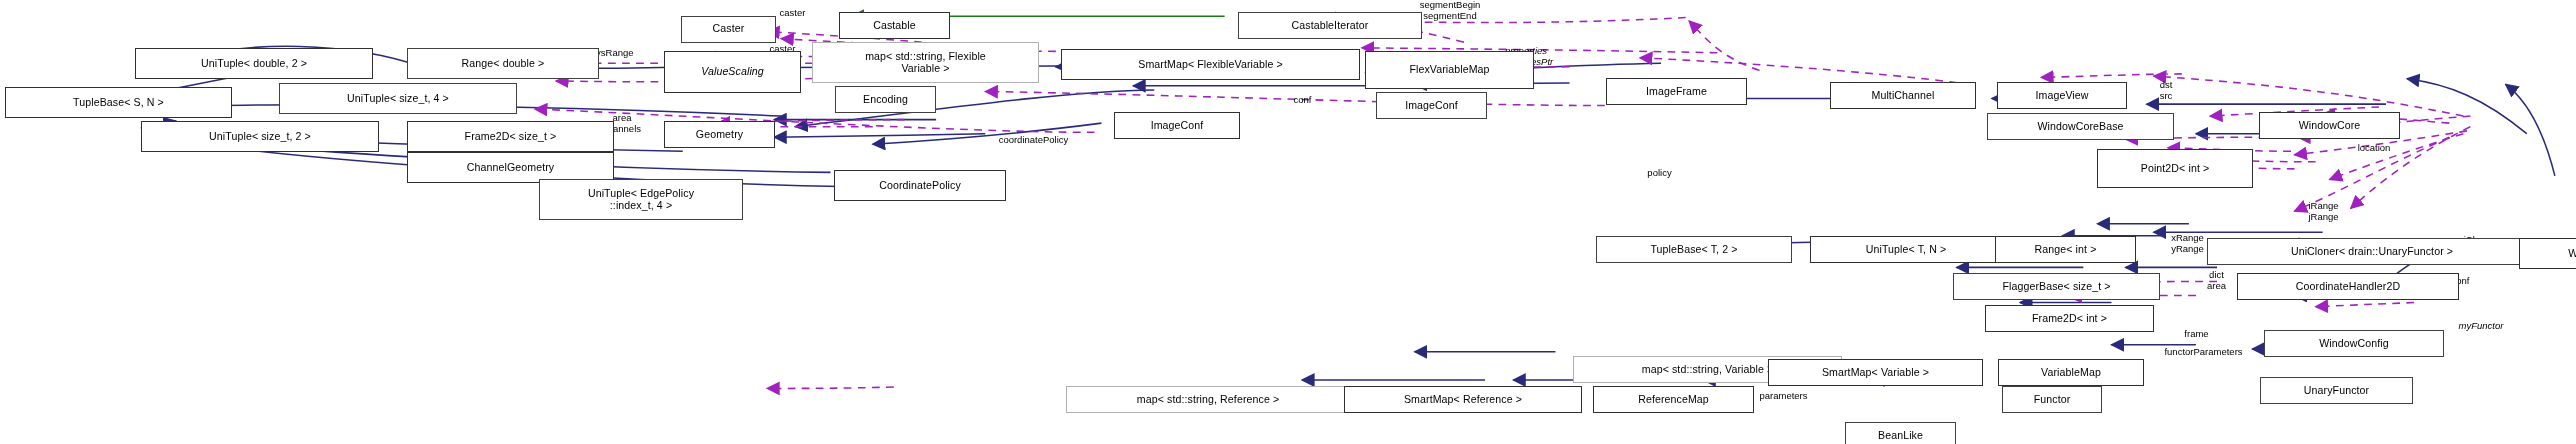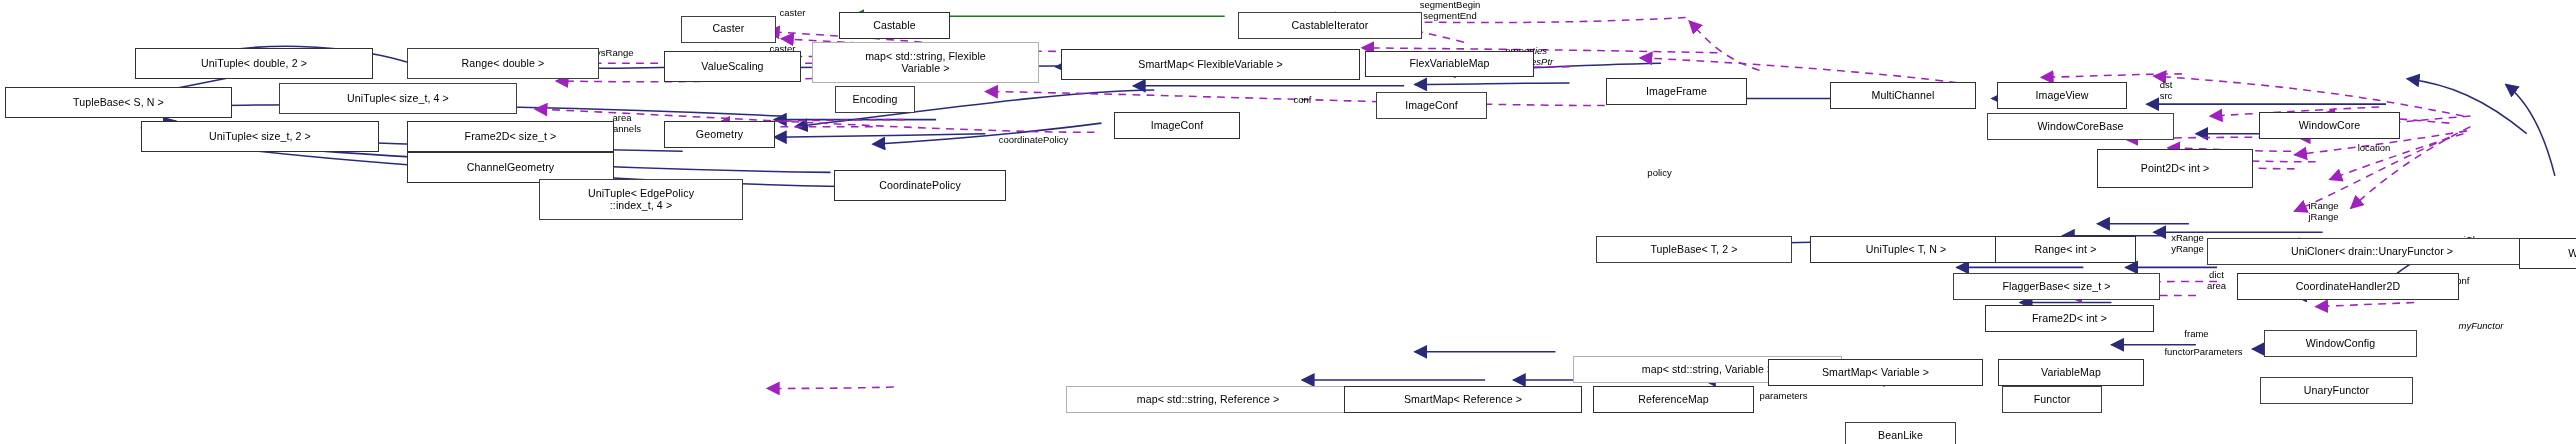--- a/index.html
+++ b/index.html
@@ -161,46 +161,46 @@
       <div class="node thick" style="left: 5px; top: 87px; width: 227px; height: 31px;">TupleBase&lt; S, N &gt;</div>
       <div class="node thick" style="left: 135px; top: 48px; width: 238px; height: 31px;">UniTuple&lt; double, 2 &gt;</div>
       <div class="node" style="left: 279px; top: 83px; width: 238px; height: 31px;">UniTuple&lt; size_t, 4 &gt;</div>
       <div class="node thick" style="left: 141px; top: 121px; width: 238px; height: 31px;">UniTuple&lt; size_t, 2 &gt;</div>
       <div class="node" style="left: 407px; top: 48px; width: 192px; height: 31px;">Range&lt; double &gt;</div>
       <div class="node thick" style="left: 407px; top: 121px; width: 207px; height: 31px;">Frame2D&lt; size_t &gt;</div>
       <div class="node thick" style="left: 407px; top: 152px; width: 207px; height: 31px;">ChannelGeometry</div>
       <div class="node" style="left: 539px; top: 179px; width: 204px; height: 41px;">UniTuple&lt; EdgePolicy
 ::index_t, 4 &gt;</div>
       <div class="node" style="left: 681px; top: 15.5px; width: 95px; height: 27px;">Caster</div>
-      <div class="node thick" style="left: 664px; top: 51px; width: 137px; height: 31px;">ValueScaling</div>
+      <div class="node thick" style="left: 664px; top: 51px; width: 137px; height: 42px; font-style: italic;">ValueScaling</div>
       <div class="node thick" style="left: 664px; top: 121px; width: 111px; height: 27px;">Geometry</div>
-      <div class="node" style="left: 835px; top: 86px; width: 80px; height: 27px;">Encoding</div>
+      <div class="node" style="left: 835px; top: 86px; width: 101px; height: 27px;">Encoding</div>
       <div class="node thick" style="left: 839px; top: 12px; width: 111px; height: 27px;">Castable</div>
       <div class="node grey" style="left: 812px; top: 42px; width: 227px; height: 41px;">map&lt; std::string, Flexible
 Variable &gt;</div>
       <div class="node thick" style="left: 834px; top: 170px; width: 172px; height: 31px;">CoordinatePolicy</div>
       <div class="node thick" style="left: 1114px; top: 112px; width: 126px; height: 27px;">ImageConf</div>
       <div class="node thick" style="left: 1061px; top: 49px; width: 299px; height: 31px;">SmartMap&lt; FlexibleVariable &gt;</div>
       <div class="node" style="left: 1238px; top: 12px; width: 184px; height: 27px;">CastableIterator</div>
       <div class="node" style="left: 1376px; top: 92px; width: 111px; height: 27px;">ImageConf</div>
-      <div class="node thick" style="left: 1365px; top: 51px; width: 169px; height: 26px;">FlexVariableMap</div>
+      <div class="node thick" style="left: 1365px; top: 51px; width: 169px; height: 38px;">FlexVariableMap</div>
       <div class="node thick" style="left: 1606px; top: 78px; width: 141px; height: 27px;">ImageFrame</div>
       <div class="node thick" style="left: 1830px; top: 82px; width: 146px; height: 27px;">MultiChannel</div>
       <div class="node thick" style="left: 1997px; top: 82px; width: 130px; height: 27px;">ImageView</div>
       <div class="node" style="left: 1987px; top: 113px; width: 187px; height: 27px;">WindowCoreBase</div>
       <div class="node thick" style="left: 2259px; top: 112px; width: 141px; height: 27px;">WindowCore</div>
       <div class="node thick" style="left: 2097px; top: 149px; width: 156px; height: 39px;">Point2D&lt; int &gt;</div>
       <div class="node" style="left: 1596px; top: 236px; width: 196px; height: 27px;">TupleBase&lt; T, 2 &gt;</div>
       <div class="node thick" style="left: 1810px; top: 236px; width: 192px; height: 27px;">UniTuple&lt; T, N &gt;</div>
       <div class="node thick" style="left: 1995px; top: 236px; width: 141px; height: 27px;">Range&lt; int &gt;</div>
       <div class="node" style="left: 1953px; top: 273px; width: 207px; height: 27px;">FlaggerBase&lt; size_t &gt;</div>
       <div class="node thick" style="left: 1985px; top: 305px; width: 169px; height: 27px;">Frame2D&lt; int &gt;</div>
       <div class="node" style="left: 2207px; top: 238px; width: 330px; height: 27px;">UniCloner&lt; drain::UnaryFunctor &gt;</div>
       <div class="node thick" style="left: 2237px; top: 273px; width: 222px; height: 27px;">CoordinateHandler2D</div>
-      <div class="node" style="left: 2264px; top: 330px; width: 153px; height: 27px;">WindowConfig</div>
+      <div class="node" style="left: 2264px; top: 330px; width: 180px; height: 27px;">WindowConfig</div>
       <div class="node thick" style="left: 2519px; top: 238px; width: 177px; height: 31px;">Window&lt; C, R &gt;</div>
       <div class="node grey" style="left: 1573px; top: 356px; width: 269px; height: 27px;">map&lt; std::string, Variable &gt;</div>
       <div class="node thick" style="left: 1768px; top: 359px; width: 215px; height: 27px;">SmartMap&lt; Variable &gt;</div>
       <div class="node thick" style="left: 1998px; top: 359px; width: 146px; height: 27px;">VariableMap</div>
       <div class="node" style="left: 2260px; top: 377px; width: 153px; height: 27px;">UnaryFunctor</div>
       <div class="node grey" style="left: 1066px; top: 386px; width: 284px; height: 27px;">map&lt; std::string, Reference &gt;</div>
       <div class="node thick" style="left: 1344px; top: 386px; width: 238px; height: 27px;">SmartMap&lt; Reference &gt;</div>
       <div class="node thick" style="left: 1593px; top: 386px; width: 161px; height: 27px;">ReferenceMap</div>
       <div class="node" style="left: 1845px; top: 386px; width: 111px; height: 27px; margin-top: 36px;">BeanLike</div>
       <div class="node" style="left: 2002px; top: 386px; width: 100px; height: 27px;">Functor</div>

